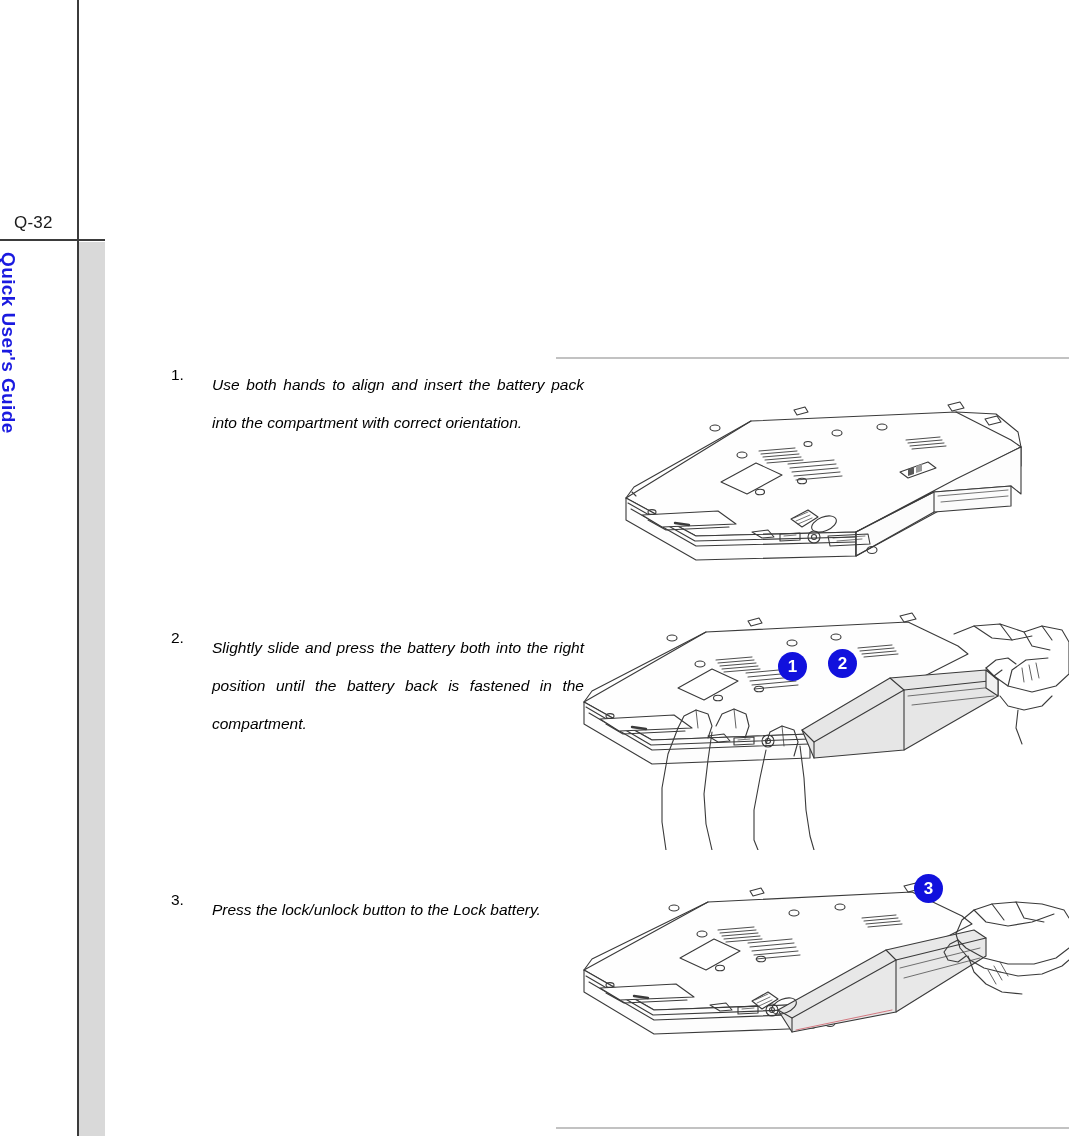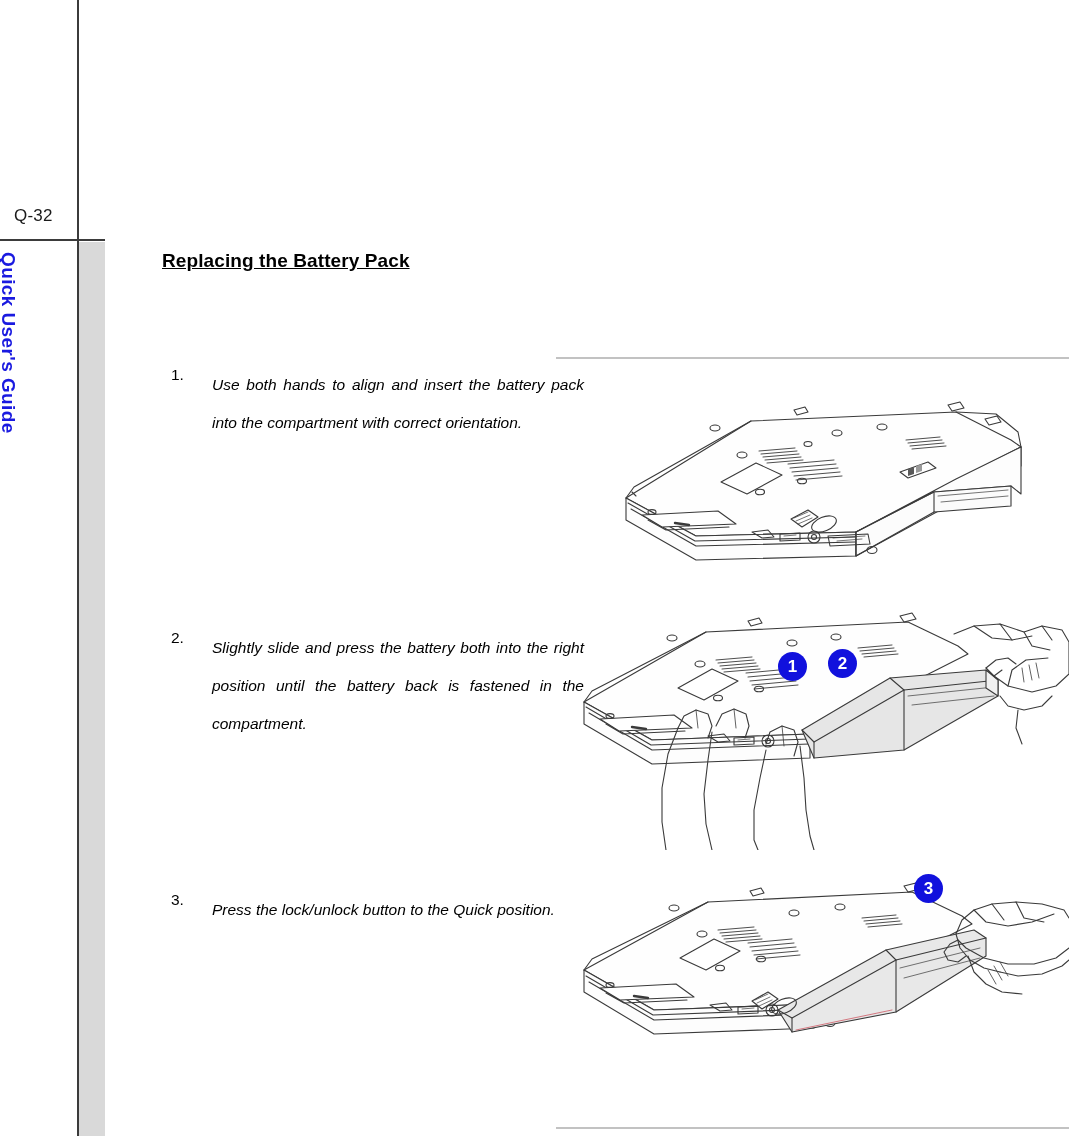--- a/index.html
+++ b/index.html
@@ -48,21 +48,21 @@
     top: 241px;
     width: 2px;
     height: 895px;
     background: #3b3b3b;
   }
 
   
   .page-number {
     position: absolute;
     left: 14px;
-    top: 206px;
+    top: 213px;
     font-size: 17px;
     letter-spacing: 0.2px;
     color: #1a1a1a;
     white-space: nowrap;
   }
 
   
   .sidebar-strip {
     position: absolute;
     left: 79px;
@@ -191,38 +191,37 @@
   <div class="v-rule-top"></div>
   <div class="h-rule-header"></div>
   <div class="v-rule-side"></div>
 
   <div class="page-number">Q-32</div>
 
   <div class="sidebar-strip"></div>
   <div class="sidebar-caption">Quick User's Guide</div>
 
   <div class="content">
-    <h1 class="section-heading">Replacing the Battery Pack</h1>
   </div>
 
   <div class="steps">
 
     <div class="step step-1">
       <span class="step-number">1.</span>
       <div class="step-text">Use both hands to align and insert the battery pack into the compartment with correct orientation.</div>
     </div>
 
     <div class="step step-2">
       <span class="step-number">2.</span>
       <div class="step-text">Slightly slide and press the battery both into the right position until the battery back is fastened in the compartment.</div>
     </div>
 
     <div class="step step-3">
       <span class="step-number">3.</span>
-      <div class="step-text">Press the lock/unlock button to the Quick position.</div>
+      <div class="step-text">Press the lock/unlock button to the Lock battery.</div>
     </div>
 
   </div>
 
   <div class="figure-col">
 
     <div class="fig-rule fig-rule-top"></div>
     <div class="fig-rule fig-rule-bottom"></div>
 
     <div class="figure fig-1">

